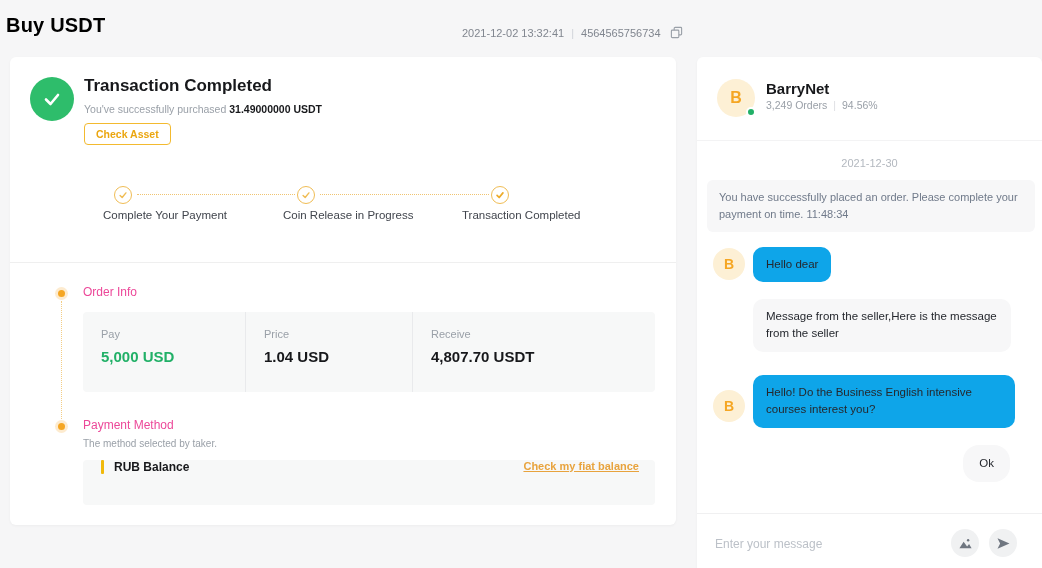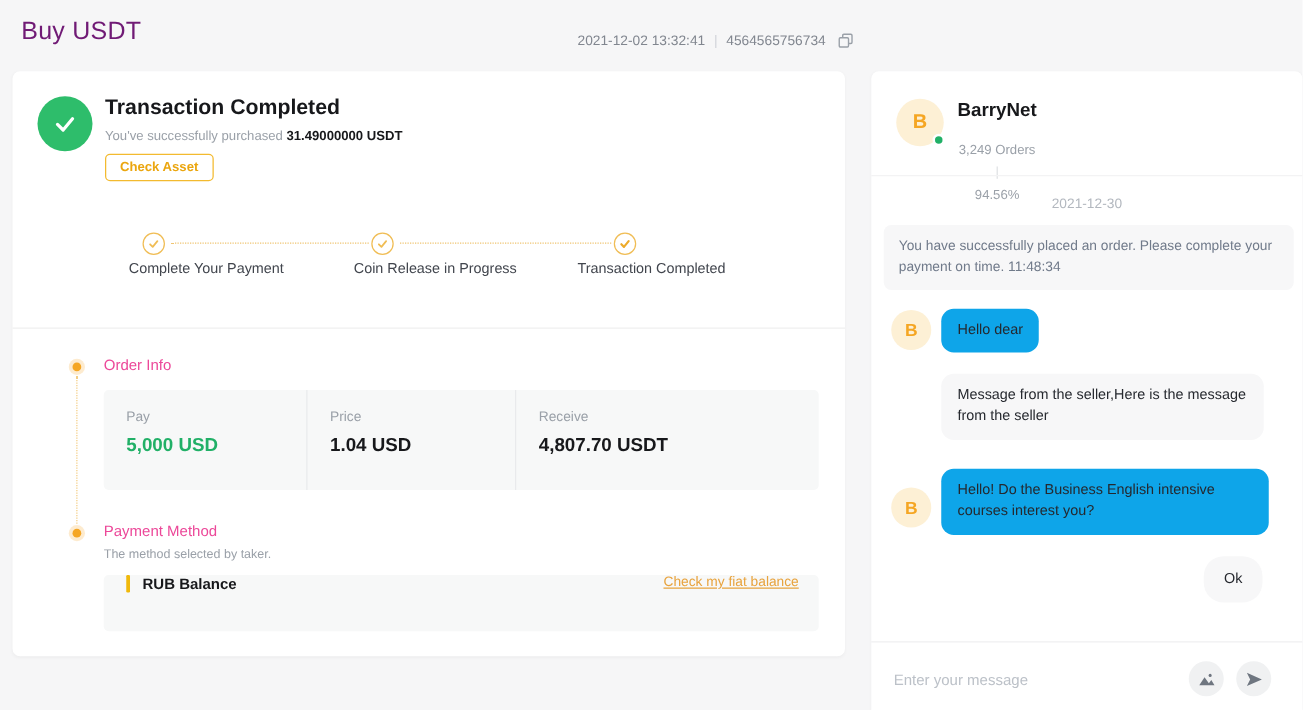--- a/index.html
+++ b/index.html
@@ -5,21 +5,21 @@
   * { margin:0; padding:0; box-sizing:border-box; }
   html,body { width:1042px; height:568px; }
   body {
     font-family:"Liberation Sans", sans-serif;
     background:#f6f6f7;
     color:#1e2026;
     position:relative;
     overflow:hidden;
   }
   
-  .page-title { position:absolute; left:17px; top:14px; font-size:20px; font-weight:400; color:#701a75; letter-spacing:.2px; }
+  .page-title { position:absolute; left:6px; top:14px; font-size:20px; font-weight:700; color:#000000; letter-spacing:.2px; }
   .order-meta { position:absolute; left:462px; top:26px; font-size:11px; color:#81868f; display:flex; align-items:center; gap:7px; }
   .order-meta .sep { color:#d0d3d8; }
   .copy-btn { display:inline-flex; align-items:center; cursor:pointer; margin-left:2px; }
 
   
   .left-card {
     position:absolute; left:10px; top:57px; width:666px; height:468px;
     background:#fff; border-radius:6px; box-shadow:0 1px 3px rgba(0,0,0,.04);
   }
   .success-circle {
@@ -59,39 +59,39 @@
   .col-label { font-size:11px; color:#9aa0a8; }
   .col-value { font-size:15px; font-weight:700; color:#17181b; margin-top:8px; }
   .col-value.green { color:#21b067; }
 
   .pm-card {
     position:absolute; left:73px; top:403px; width:572px; height:45px;
     background:#f7f8f8; border-radius:4px; display:flex; align-items:flex-start;
   }
   .pm-bar { width:3px; height:14px; background:#f0b90b; margin-left:18px; border-radius:1px; }
   .pm-name { font-size:12px; font-weight:700; color:#17181b; margin-left:10px; }
-  .pm-link { margin-left:auto; margin-right:16px; font-size:11px; font-weight:400; color:#e8a33d; text-decoration:underline; cursor:pointer; }
+  .pm-link { margin-left:auto; margin-right:16px; font-size:11px; font-weight:700; color:#e8a33d; text-decoration:underline; cursor:pointer; }
 
   
   .chat-panel {
     position:absolute; left:697px; top:57px; width:345px; height:511px;
     background:#fff; border-radius:6px 6px 0 0; box-shadow:0 1px 3px rgba(0,0,0,.04);
   }
   .chat-avatar {
     position:relative; width:38px; height:38px; border-radius:50%;
     background:#fdf0d5; display:flex; align-items:center; justify-content:center;
     font-size:16px; font-weight:700; color:#f5a623;
   }
   .online-dot {
     position:absolute; right:-1px; bottom:0; width:10px; height:10px; border-radius:50%;
     background:#21b067; border:2px solid #fff;
   }
   .chat-header { position:absolute; left:20px; top:22px; display:flex; gap:11px; }
   .seller-name { font-size:15px; font-weight:700; color:#17181b; margin-top:1px; }
-  .seller-stats { font-size:10.5px; color:#9aa0a8; margin-top:17px; display:flex; gap:6px; align-items:center;flex-direction:column; }
+  .seller-stats { font-size:10.5px; color:#9aa0a8; margin-top:2px; display:flex; gap:6px; align-items:center; }
   .seller-stats .sep { color:#dcdee1; }
   .chat-header-divider { position:absolute; left:0; top:83px; width:100%; border-top:1px solid #f3f3f4; }
 
   .chat-date { position:absolute; left:0; top:100px; width:100%; text-align:center; font-size:11px; color:#b3b8bf; }
   .system-msg {
     position:absolute; left:10px; top:123px; width:328px;
     background:#f7f7f8; border-radius:6px; padding:9px 12px;
     font-size:11px; color:#707a8a; line-height:1.55;
   }
   .msg-avatar {

